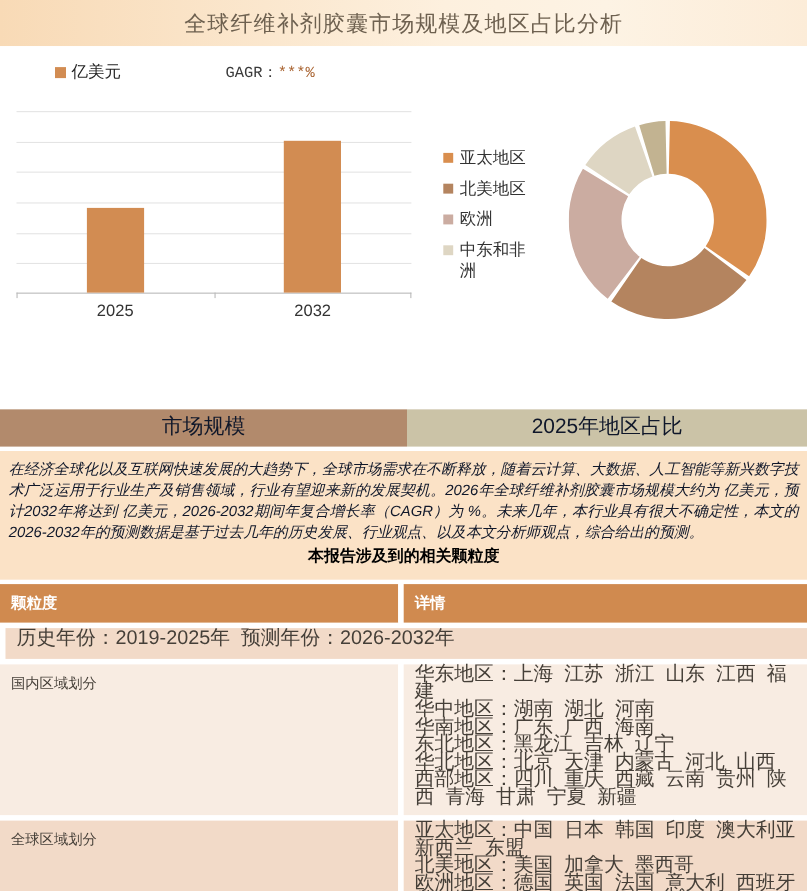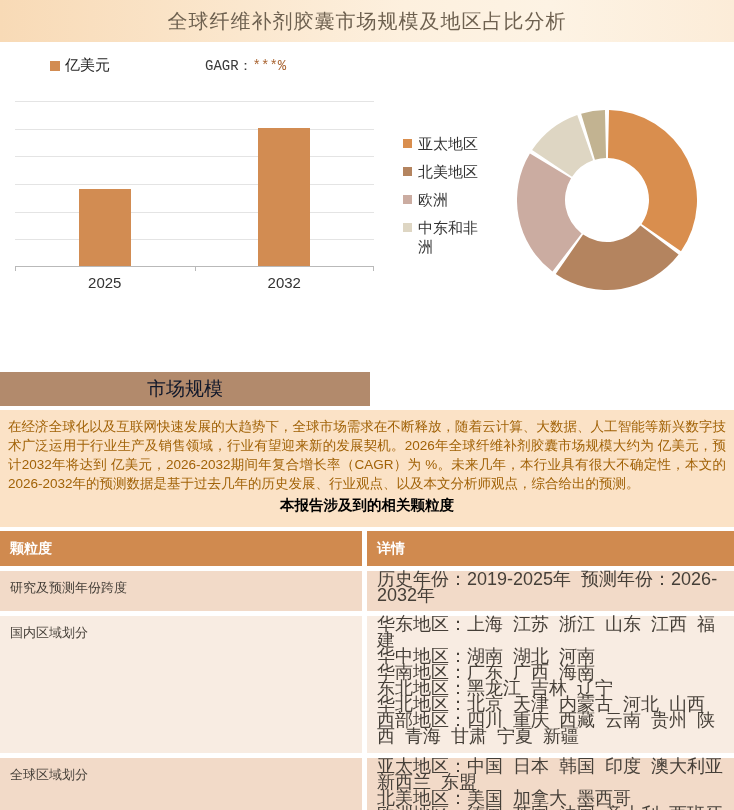--- a/index.html
+++ b/index.html
@@ -36,21 +36,21 @@
   .donut-wrap { position:absolute; left:147px; top:68px; width:180px; height:180px; }
 
   
   .tabs { display:flex; height:34px; }
   .tab { color:#0f172a; font-size:19px; text-align:center; line-height:34px; cursor:pointer; }
   .tab.t0 { width:370px; background:#b28a6c; }
   .tab.t1 { width:364px; background:#cbc3a7; }
 
   
   .summary { margin-top:4px; height:117px; background:#fbe2c6; padding:7px 8px 0 8px; }
-  .summary p { font-size:13.5px; line-height:19px; color:#a16207; text-align:justify; }
+  .summary p { font-size:13.5px; line-height:19px; color:#0f172a; text-align:justify;font-style:italic; }
   .summary h3 { margin-top:3px; text-align:center; font-size:14.5px; font-weight:bold; color:#000; }
 
   
   .gtable { margin-top:4px; }
   .g-header { display:flex; height:35px; margin-bottom:5px; }
   .g-header .cell { background:#d08a4f; color:#fff; font-weight:bold; font-size:14px; padding:9px 0 0 10px; }
   .cell.left { width:362px; }
   .g-gap { width:5px; background:#fff; flex:none; }
   .cell.right { flex:1; }
   .g-row { display:flex; margin-bottom:5px; }
@@ -122,36 +122,36 @@
             <path d="M 35.46104397608599 161.5926132769406 A 90 90 0 0 1 12.935962385970427 43.51200040200227 L 54.036782446786205 68.30560018760106 A 42 42 0 0 0 64.54848718884013 123.40988619590561 Z" fill="#cbaca1"></path>
             <path d="M 15.124129008256531 40.06400152968012 A 90 90 0 0 1 60.253704655809884 5.057914357509361 L 76.1183955060446 50.36036003350437 A 42 42 0 0 0 55.057926870519715 66.69653404718406 Z" fill="#ded6c3"></path>
             <path d="M 64.13755321352593 3.795975463921664 A 90 90 0 0 1 87.95813997844962 0.0231651609571486 L 89.04713198994315 48.01081040844667 A 42 42 0 0 0 77.9308581663121 49.771455216496776 Z" fill="#c2b391"></path>
           </svg>
       </div>
     </div>
   </section>
 
   <nav class="tabs">
     <div class="tab t0">市场规模</div>
+    <div class="tab t1">2025年地区占比</div>
   </nav>
 
   <section class="summary">
     <p>在经济全球化以及互联网快速发展的大趋势下，全球市场需求在不断释放，随着云计算、大数据、人工智能等新兴数字技术广泛运用于行业生产及销售领域，行业有望迎来新的发展契机。2026年全球纤维补剂胶囊市场规模大约为 亿美元，预计2032年将达到 亿美元，2026-2032期间年复合增长率（CAGR）为 %。未来几年，本行业具有很大不确定性，本文的2026-2032年的预测数据是基于过去几年的历史发展、行业观点、以及本文分析师观点，综合给出的预测。</p>
     <h3>本报告涉及到的相关颗粒度</h3>
   </section>
 
   <section class="gtable">
     <div class="g-header">
       <div class="cell left">颗粒度</div>
       <div class="g-gap"></div>
       <div class="cell right">详情</div>
     </div>
 
     <div class="g-row odd r1">
-      <div class="g-label">研究及预测年份跨度</div>
       <div class="g-gap"></div>
       <div class="g-detail">历史年份：2019-2025年  预测年份：2026-2032年</div>
     </div>
 
     <div class="g-row even r2">
       <div class="g-label">国内区域划分</div>
       <div class="g-gap"></div>
       <div class="g-detail">华东地区：上海  江苏  浙江  山东  江西  福建
 华中地区：湖南  湖北  河南
 华南地区：广东  广西  海南

